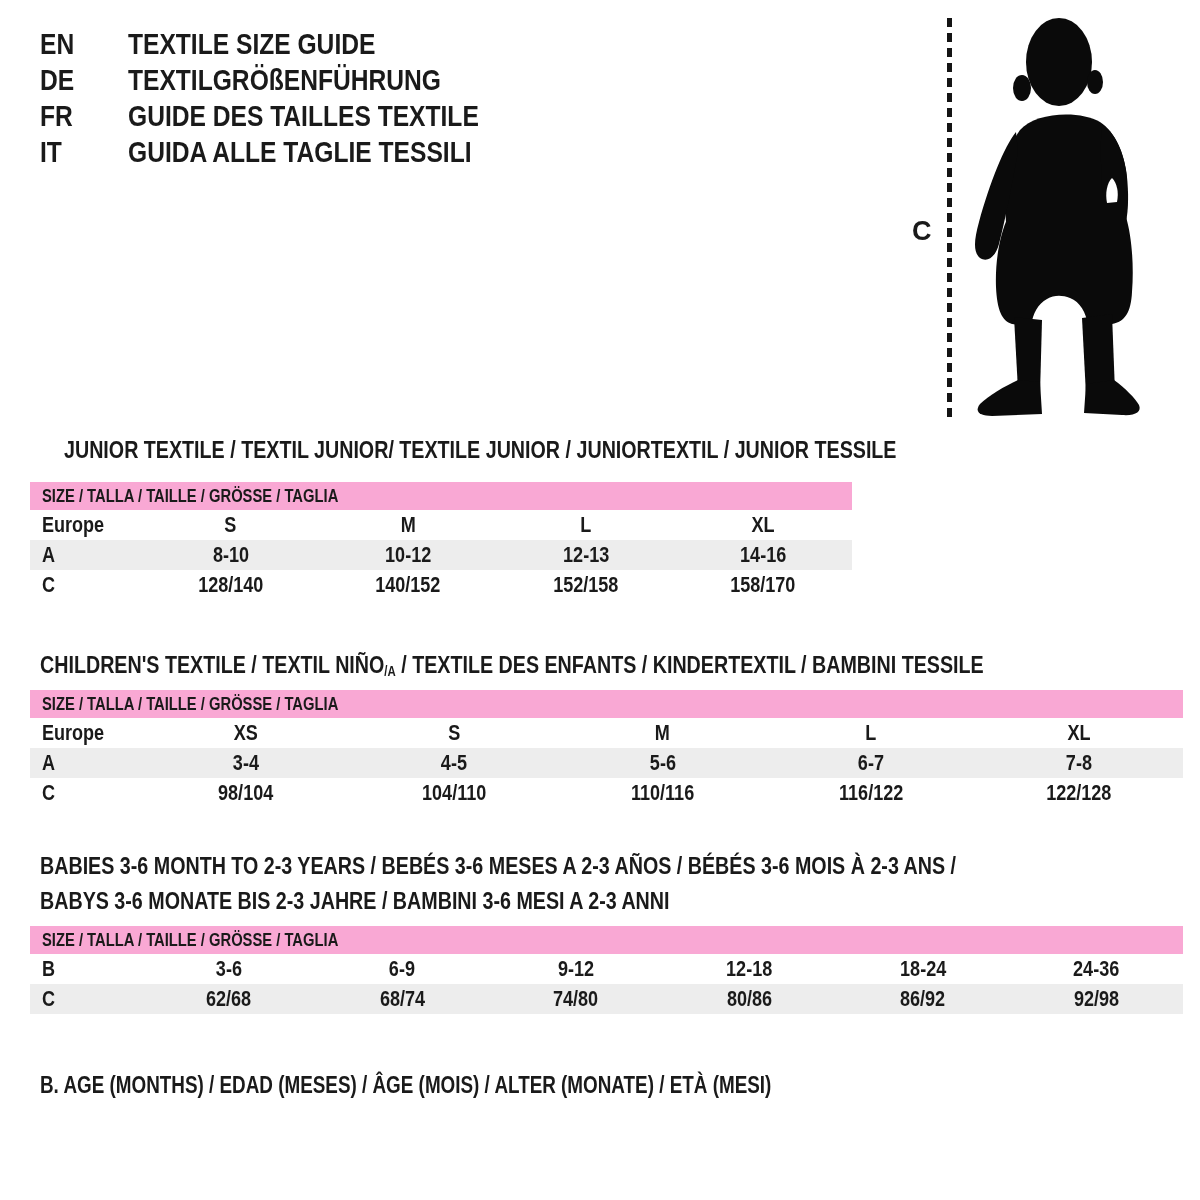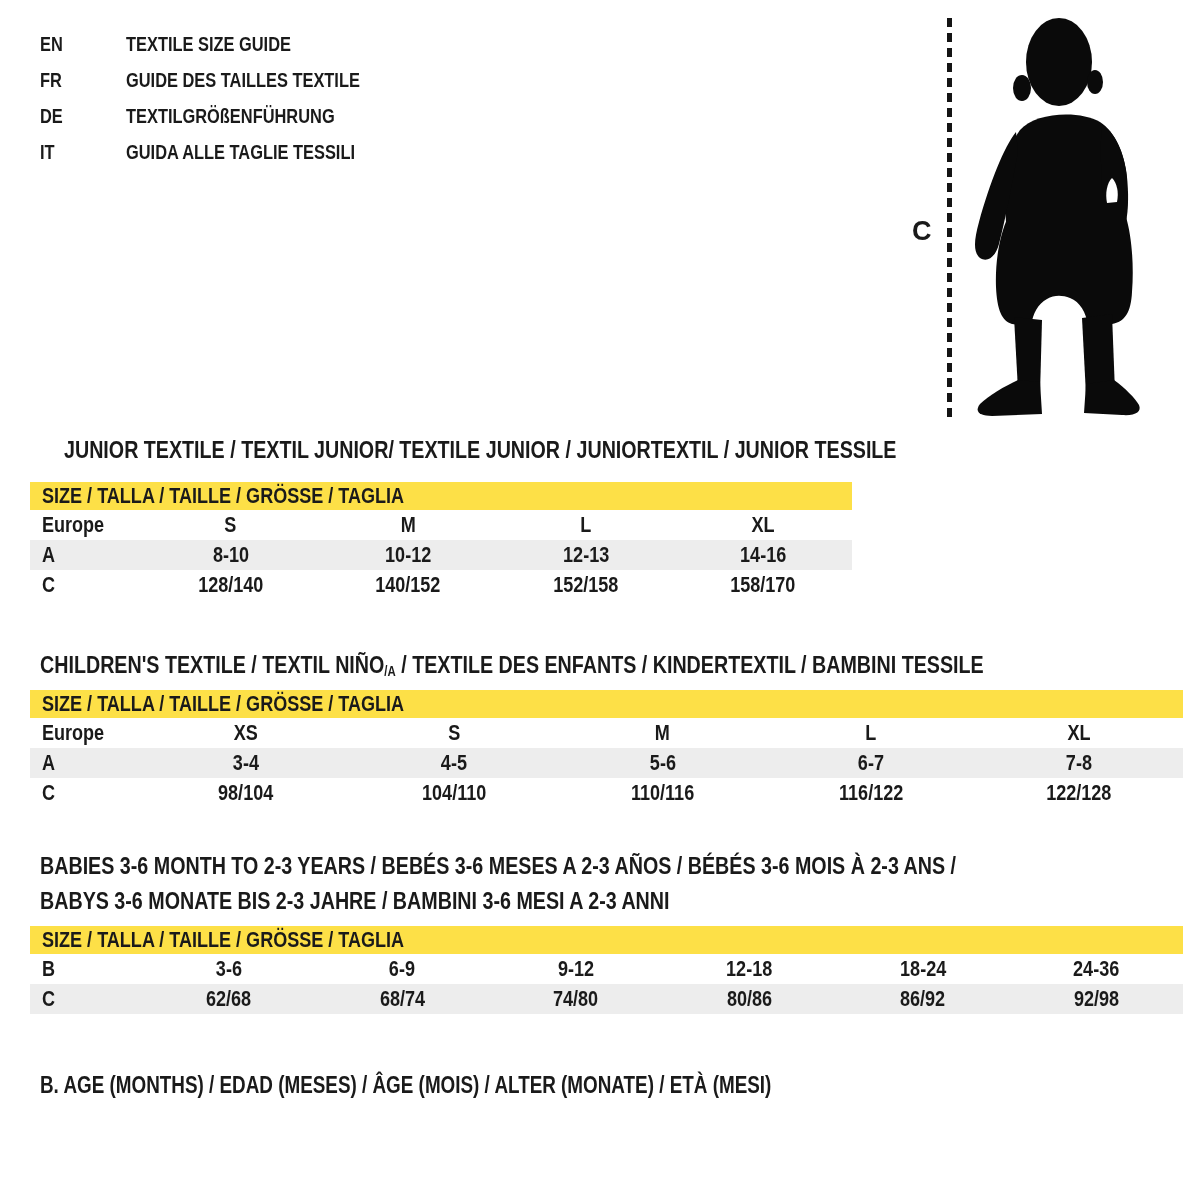--- a/index.html
+++ b/index.html
@@ -6,21 +6,21 @@
   .page {
     position:relative; width:1200px; height:1200px; background:#ffffff;
     font-family:"Liberation Sans", sans-serif; color:#1a1a1a; overflow:hidden;
   }
   
   .cond  { display:inline-block; transform:scaleX(0.82); transform-origin:0 50%; white-space:nowrap; font-weight:bold; }
   .condc { display:inline-block; transform:scaleX(0.82); transform-origin:50% 50%; white-space:nowrap; font-weight:bold; }
 
   
   .lang-list { position:absolute; left:40px; top:26px; }
-  .lang-row  { height:36px; line-height:36px; font-size:20px; }
+  .lang-row  { height:36px; line-height:36px; font-size:30px; }
   .lang-code { display:inline-block; width:80px; }
 
   
   .figure-label { position:absolute; left:912px; top:216px; font-size:27px; font-weight:bold; }
   .dash-line {
     position:absolute; left:947px; top:18px; width:5px; height:400px;
     background:repeating-linear-gradient(180deg,#141414 0px,#141414 9px,transparent 9px,transparent 15px);
   }
   .silhouette { position:absolute; left:960px; top:12px; }
 
@@ -32,44 +32,44 @@
   .sub { font-size:0.58em; vertical-align:-0.25em; }
 
   
   .size-table { position:absolute; left:30px; border-collapse:collapse; table-layout:fixed; }
   #table1 { top:482px; width:822px; }
   #table2 { top:690px; width:1153px; }
   #table3 { top:926px; width:1153px; }
   .size-table td { padding:0; font-size:22px; text-align:center; height:30px; vertical-align:middle; }
   .size-table td.lbl { text-align:left; padding-left:12px; }
   .size-table col.label-col { width:112px; }
-  tr.head-row td { background:#fde047; text-align:left; padding-left:12px; font-size:22px; height:28px; }
+  tr.head-row td { background:#f9a8d4; text-align:left; padding-left:12px; font-size:18px; height:28px; }
   tr.stripe td { background:#ededed; }
 
   
   .footnotes { position:absolute; left:40px; top:1068px; font-size:23px; }
   .footnote  { height:34px; line-height:34px; }
 </style>
 </head>
 <body>
 
 <div class="page">
 
   <div class="lang-list">
     <div class="lang-row">
       <span class="lang-code"><span class="cond">EN</span></span>
       <span class="cond">TEXTILE SIZE GUIDE</span>
     </div>
     <div class="lang-row">
+      <span class="lang-code"><span class="cond">DE</span></span>
+      <span class="cond">TEXTILGRÖßENFÜHRUNG</span>
+    </div>
+    <div class="lang-row">
       <span class="lang-code"><span class="cond">FR</span></span>
       <span class="cond">GUIDE DES TAILLES TEXTILE</span>
-    </div>
-    <div class="lang-row">
-      <span class="lang-code"><span class="cond">DE</span></span>
-      <span class="cond">TEXTILGRÖßENFÜHRUNG</span>
     </div>
     <div class="lang-row">
       <span class="lang-code"><span class="cond">IT</span></span>
       <span class="cond">GUIDA ALLE TAGLIE TESSILI</span>
     </div>
   </div>
 
   <span class="figure-label">C</span>
   <div class="dash-line"></div>
   <svg class="silhouette" width="200" height="405" viewBox="0 0 200 405" xmlns="http://www.w3.org/2000/svg">

